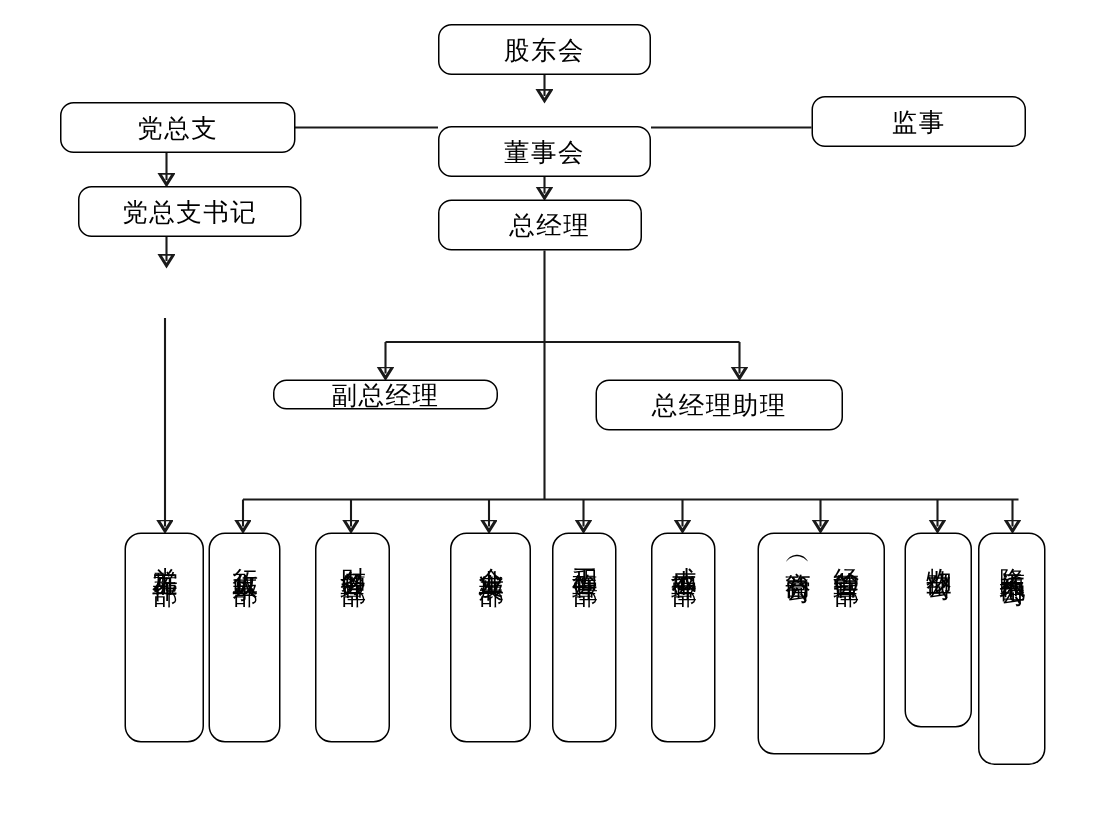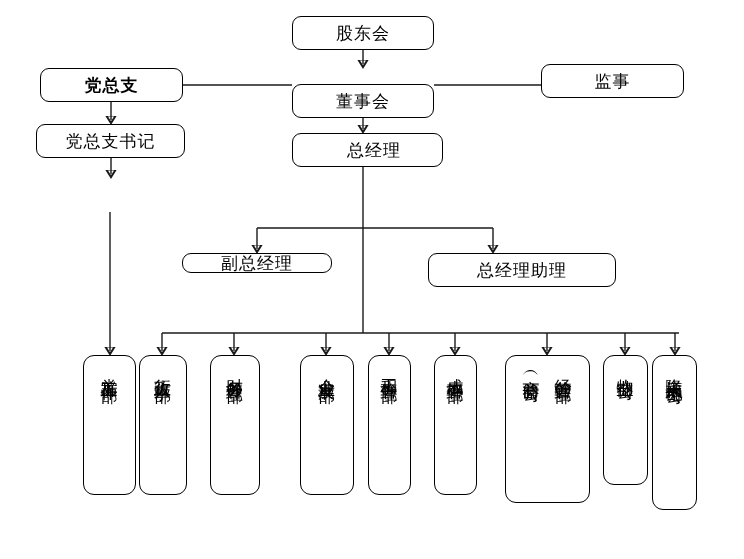--- a/index.html
+++ b/index.html
@@ -111,42 +111,42 @@
   </svg>
 
   <div class="node h" style="left:292px; top:16px; width:142px; height:34px;">
     <span>股东会</span>
   </div>
 
   <div class="node h" style="left:292px; top:84px; width:142px; height:34px;">
     <span>董事会</span>
   </div>
 
-  <div class="node h" style="left:40px; top:68px; width:143px; height:34px;font-weight:bold;">
+  <div class="node h" style="left:40px; top:68px; width:157px; height:34px;">
     <span>党总支</span>
   </div>
 
   <div class="node h" style="left:541px; top:64px; width:143px; height:34px;">
     <span>监事</span>
   </div>
 
-  <div class="node h" style="left:36px; top:124px; width:149px; height:34px;">
+  <div class="node h" style="left:52px; top:124px; width:149px; height:34px;">
     <span>党总支书记</span>
   </div>
 
 
-  <div class="node h" style="left:292px; top:133px; width:151px; height:34px;padding-left:13px;">
+  <div class="node h" style="left:292px; top:133px; width:136px; height:34px;padding-left:13px;">
     <span>总经理</span>
   </div>
 
   <div class="node h" style="left:182px; top:253px; width:150px; height:20px;">
     <span>副总经理</span>
   </div>
 
-  <div class="node h" style="left:428px; top:253px; width:188px; height:34px;">
+  <div class="node h" style="left:397px; top:253px; width:165px; height:34px;">
     <span>总经理助理</span>
   </div>
 
   <div class="node v" style="left:83px; top:355px; width:53px; height:140px;">
     <span class="vtext">党群工作部</span>
   </div>
 
   <div class="node v" style="left:139px; top:355px; width:48px; height:140px;">
     <span class="vtext">行政人事部</span>
   </div>

